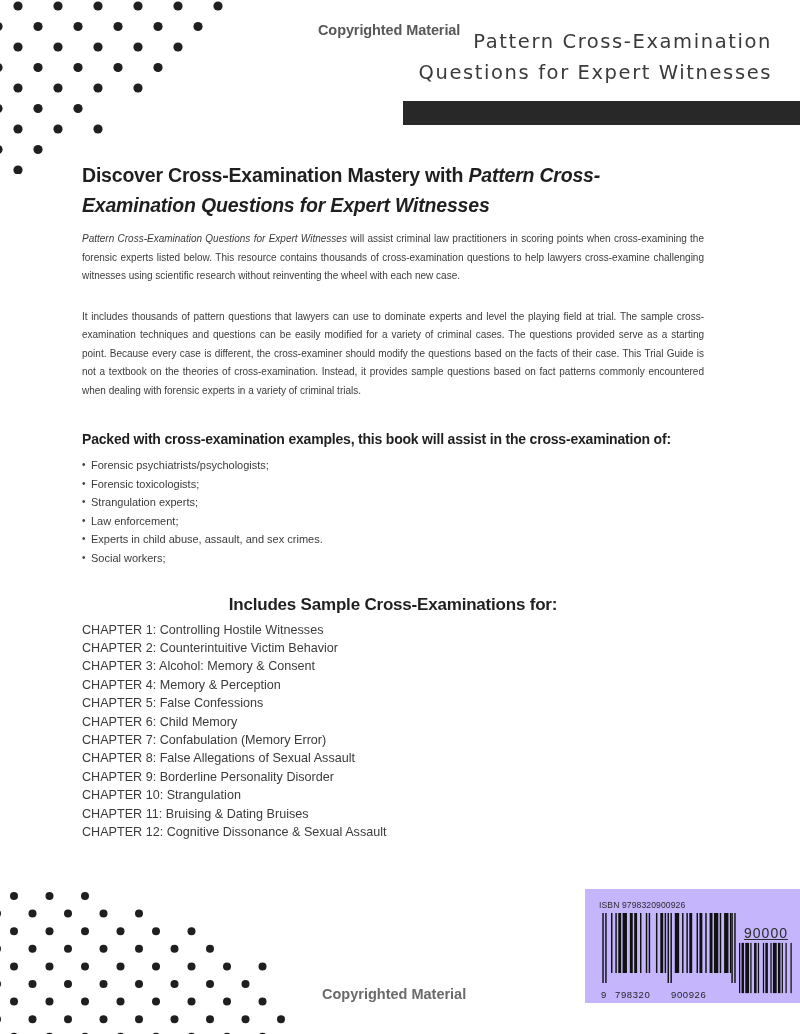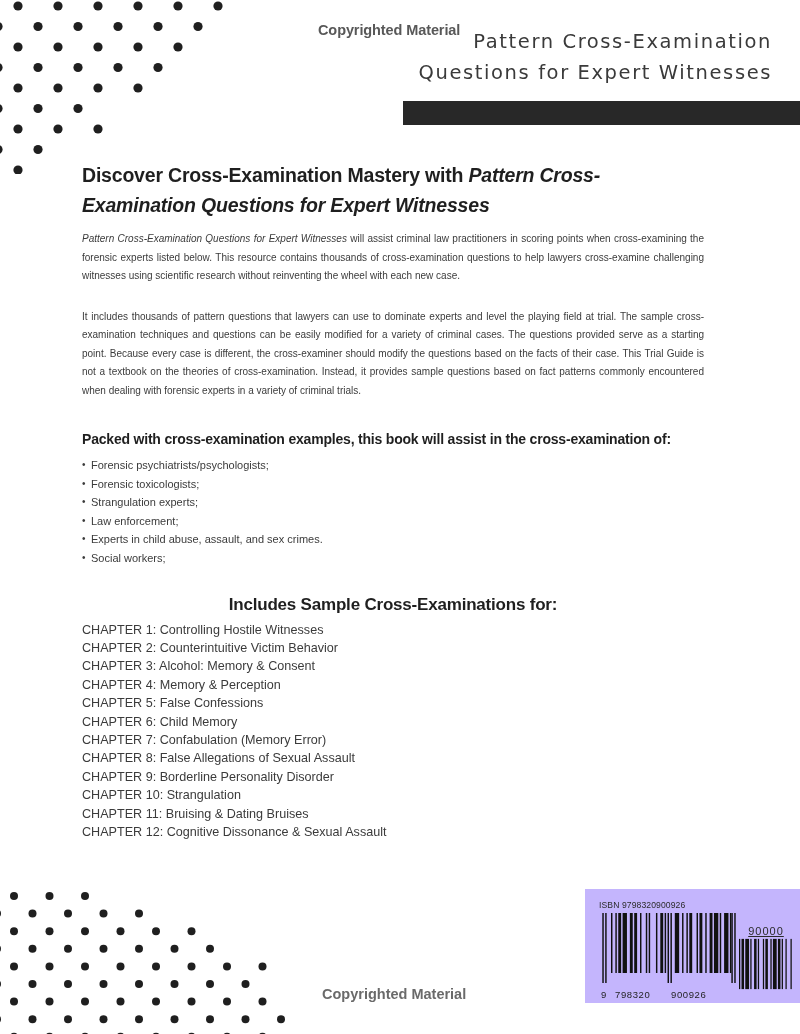--- a/index.html
+++ b/index.html
@@ -165,21 +165,21 @@
     font-family: "Liberation Sans", sans-serif;
   }
   .bars-row {
     position: relative;
     margin-top: 3px;
     height: 74px;
   }
   .bars-main { position: absolute; left: 2px; top: 0; }
   .addon-wrap { position: absolute; left: 140px; top: 12px; }
   .addon-num {
-    font-size: 11px;
+    font-size: 14px;
     color: #2b2b2b;
     letter-spacing: 1px;
     margin-bottom: 1px;
     text-align: center;
     text-decoration: underline;
   }
   .digits-row {
     position: absolute;
     left: 2px;
     bottom: -2px;

